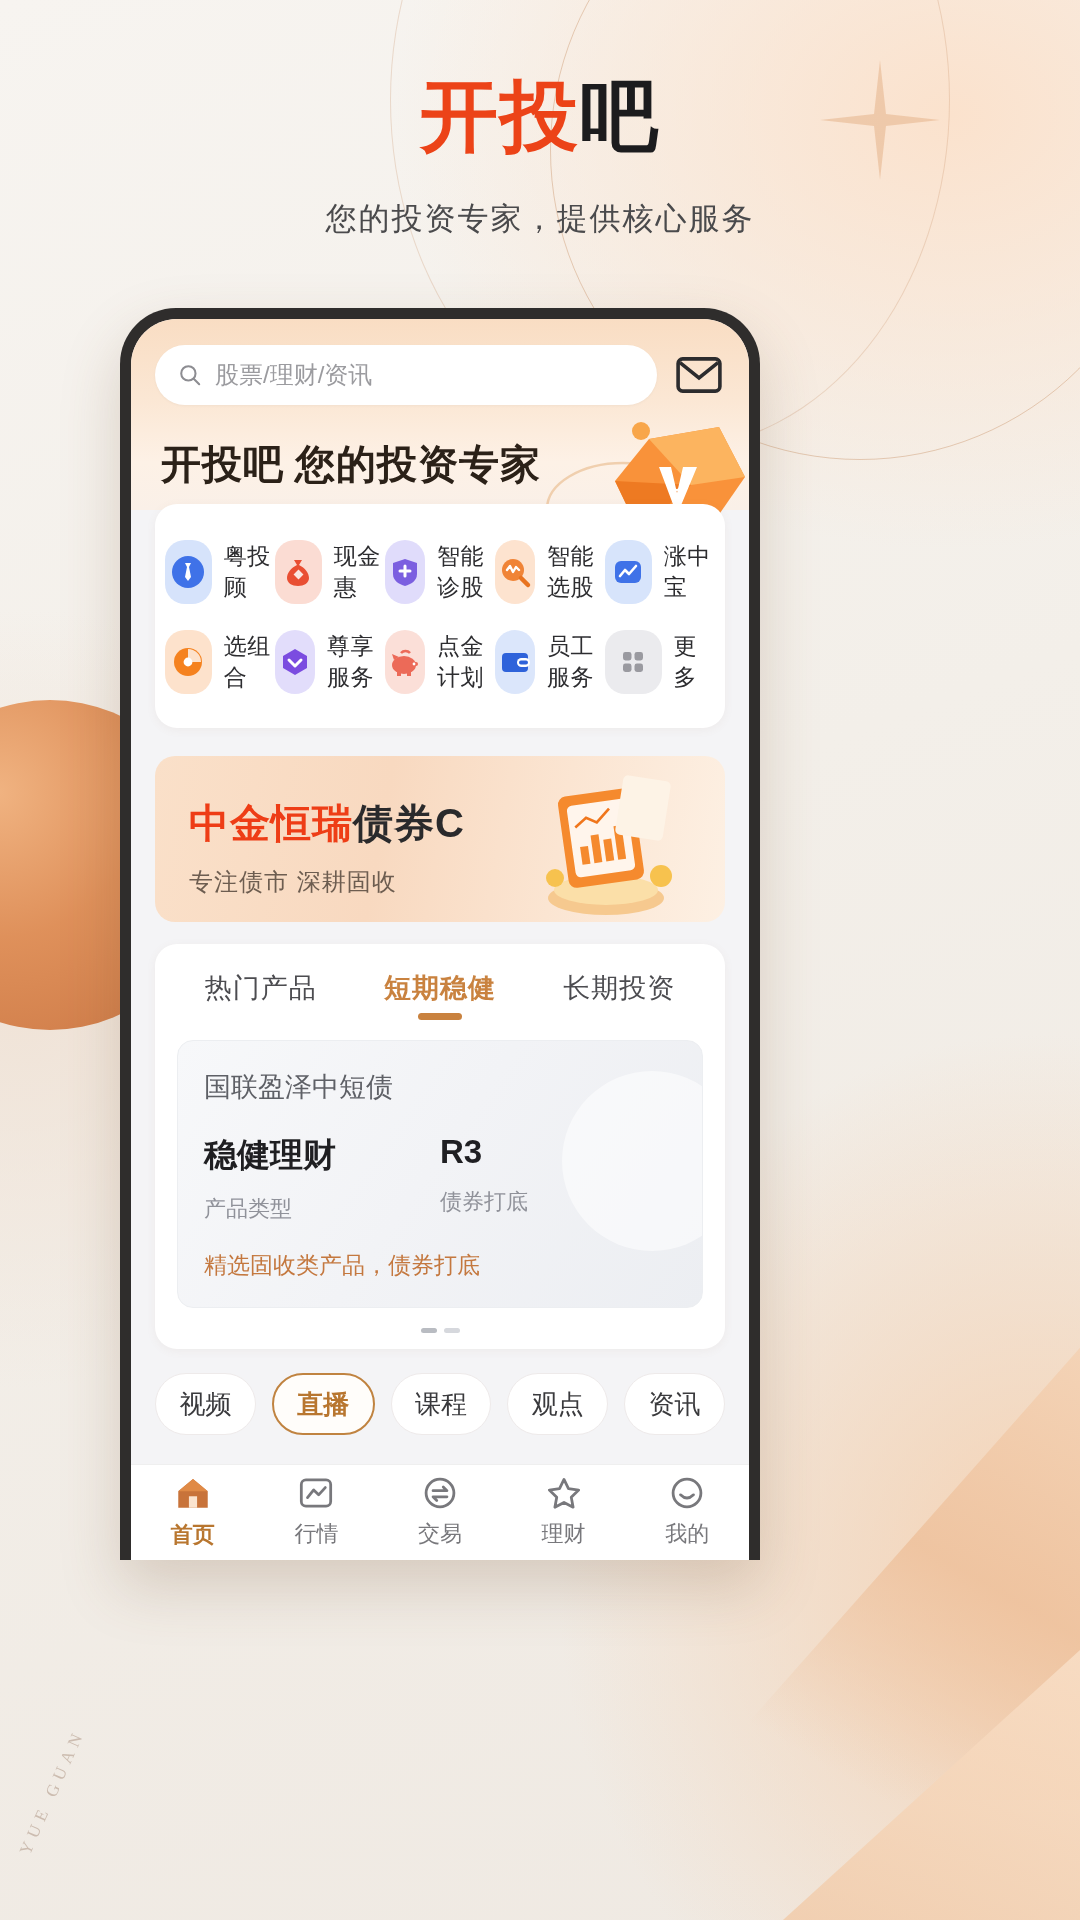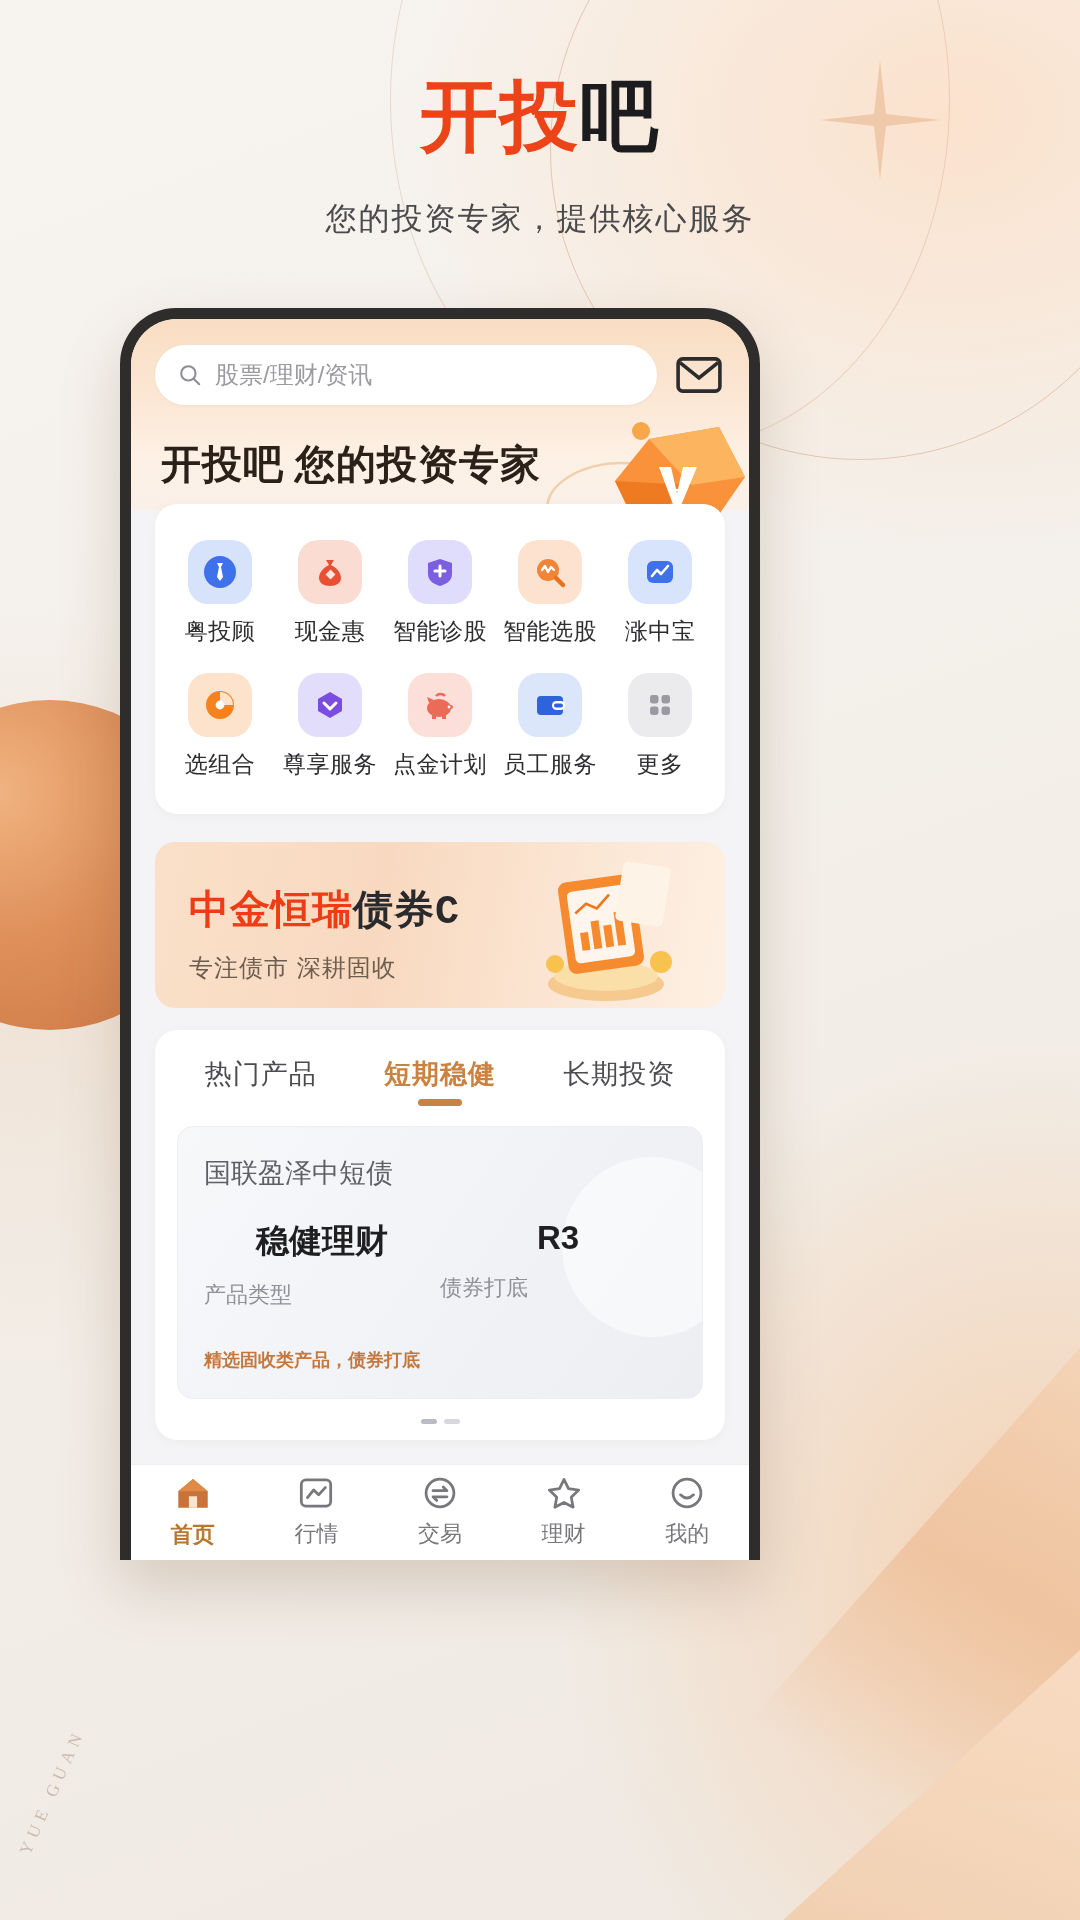--- a/index.html
+++ b/index.html
@@ -67,32 +67,32 @@
   .banner { padding:32px 6px 18px 6px; position:relative; }
   .banner h2 { font-size:40px; font-weight:bold; color:#2b2118; letter-spacing:1px;
       font-family:"Liberation Serif","DejaVu Serif",serif;}
   .banner p { font-size:24px; color:#7d6c5d; margin-top:16px; letter-spacing:1px; }
   .banner-art { position:absolute; right:-26px; top:6px; width:220px; height:170px; }
 
   
   .grid-card { margin:0 24px; background:#fff; border-radius:22px; padding:24px 10px 20px 10px;
      position:relative; top:-6px; box-shadow:0 2px 10px rgba(150,110,80,.07); }
   .grid-row { display:flex; }
-  .grid-item { width:20%; display:flex; flex-direction:column; align-items:center; gap:12px;
+  .grid-item { width:20%; display:flex; flex-direction:row; align-items:center; gap:12px;
      padding:12px 0 14px 0; }
   .gi-ico { width:64px; height:64px; border-radius:20px; display:flex; align-items:center;
      justify-content:center; }
   .gi-label { font-size:23px; color:#2d2d30; letter-spacing:.5px; }
 
   
   .fund { margin:22px 24px 0 24px; height:166px; border-radius:20px; position:relative;
      overflow:hidden;
      background:linear-gradient(100deg,#fae0c9 0%, #f8d9c0 40%, #fbe5d2 70%, #fdf0e3 100%); }
   .fund h3 { position:absolute; left:34px; top:40px; font-size:40px; font-weight:bold;
-     letter-spacing:1px; font-family:Liberation Mono, monospace;}
+     letter-spacing:1px; font-family:Liberation Sans, sans-serif;}
   .fund h3 .o { color:#ee3d16; }
   .fund h3 .b { color:#2a2a2c; }
   .fund p { position:absolute; left:34px; top:110px; font-size:24px; color:#6d5d50;
      letter-spacing:1px; }
   .fund-art { position:absolute; right:24px; top:14px; width:190px; height:150px; }
 
   
   .tabcard { margin:22px 24px 0 24px; background:#fff; border-radius:22px; padding:26px 0 16px 0;
      box-shadow:0 2px 10px rgba(150,110,80,.07); }
   .tabs { display:flex; justify-content:space-around; padding:0 16px; }
@@ -102,23 +102,23 @@
      bottom:0; width:44px; height:7px; border-radius:4px; background:#c9823f; }
 
   .prodcard { margin:20px 22px 0 22px; border-radius:16px; padding:28px 26px 26px 26px;
      background:linear-gradient(125deg,#f7f8fa 0%, #f2f3f6 48%, #eceef2 100%);
      border:1px solid #eceef1; position:relative; overflow:hidden;}
   .prodcard .halo { position:absolute; right:-40px; top:30px; width:180px; height:180px;
      border-radius:50%; background:rgba(255,255,255,.55); }
   .p-name { font-size:27px; color:#5e6066; position:relative; }
   .p-row { display:flex; margin-top:28px; position:relative; }
   .p-col { width:50%; }
-  .p-val { font-size:33px; font-weight:bold; color:#1f1f22;text-align:center; }
+  .p-val { font-size:33px; font-weight:bold; color:#1f1f22; }
   .p-lab { font-size:22px; color:#90929a; margin-top:16px; }
-  .p-desc { font-size:18px; color:#c4783f; margin-top:38px; position:relative;font-weight:bold; }
+  .p-desc { font-size:23px; color:#c4783f; margin-top:26px; position:relative; }
   .dots { display:flex; justify-content:center; gap:7px; margin-top:20px; }
   .dot { width:16px; height:5px; border-radius:3px; background:#d6d8dd; }
   .dot.on { background:#b9bcc2; }
 
   
   .chips { display:flex; gap:16px; padding:24px 24px 0 24px; }
   .chip { flex:1; height:62px; border-radius:31px; background:#fff; border:1px solid #eeeaea;
      display:flex; align-items:center; justify-content:center; font-size:26px; color:#3a3a3d; }
   .chip.on { border:2px solid #c08340; color:#b8762f; font-weight:bold; background:#fffdfa; }
 

